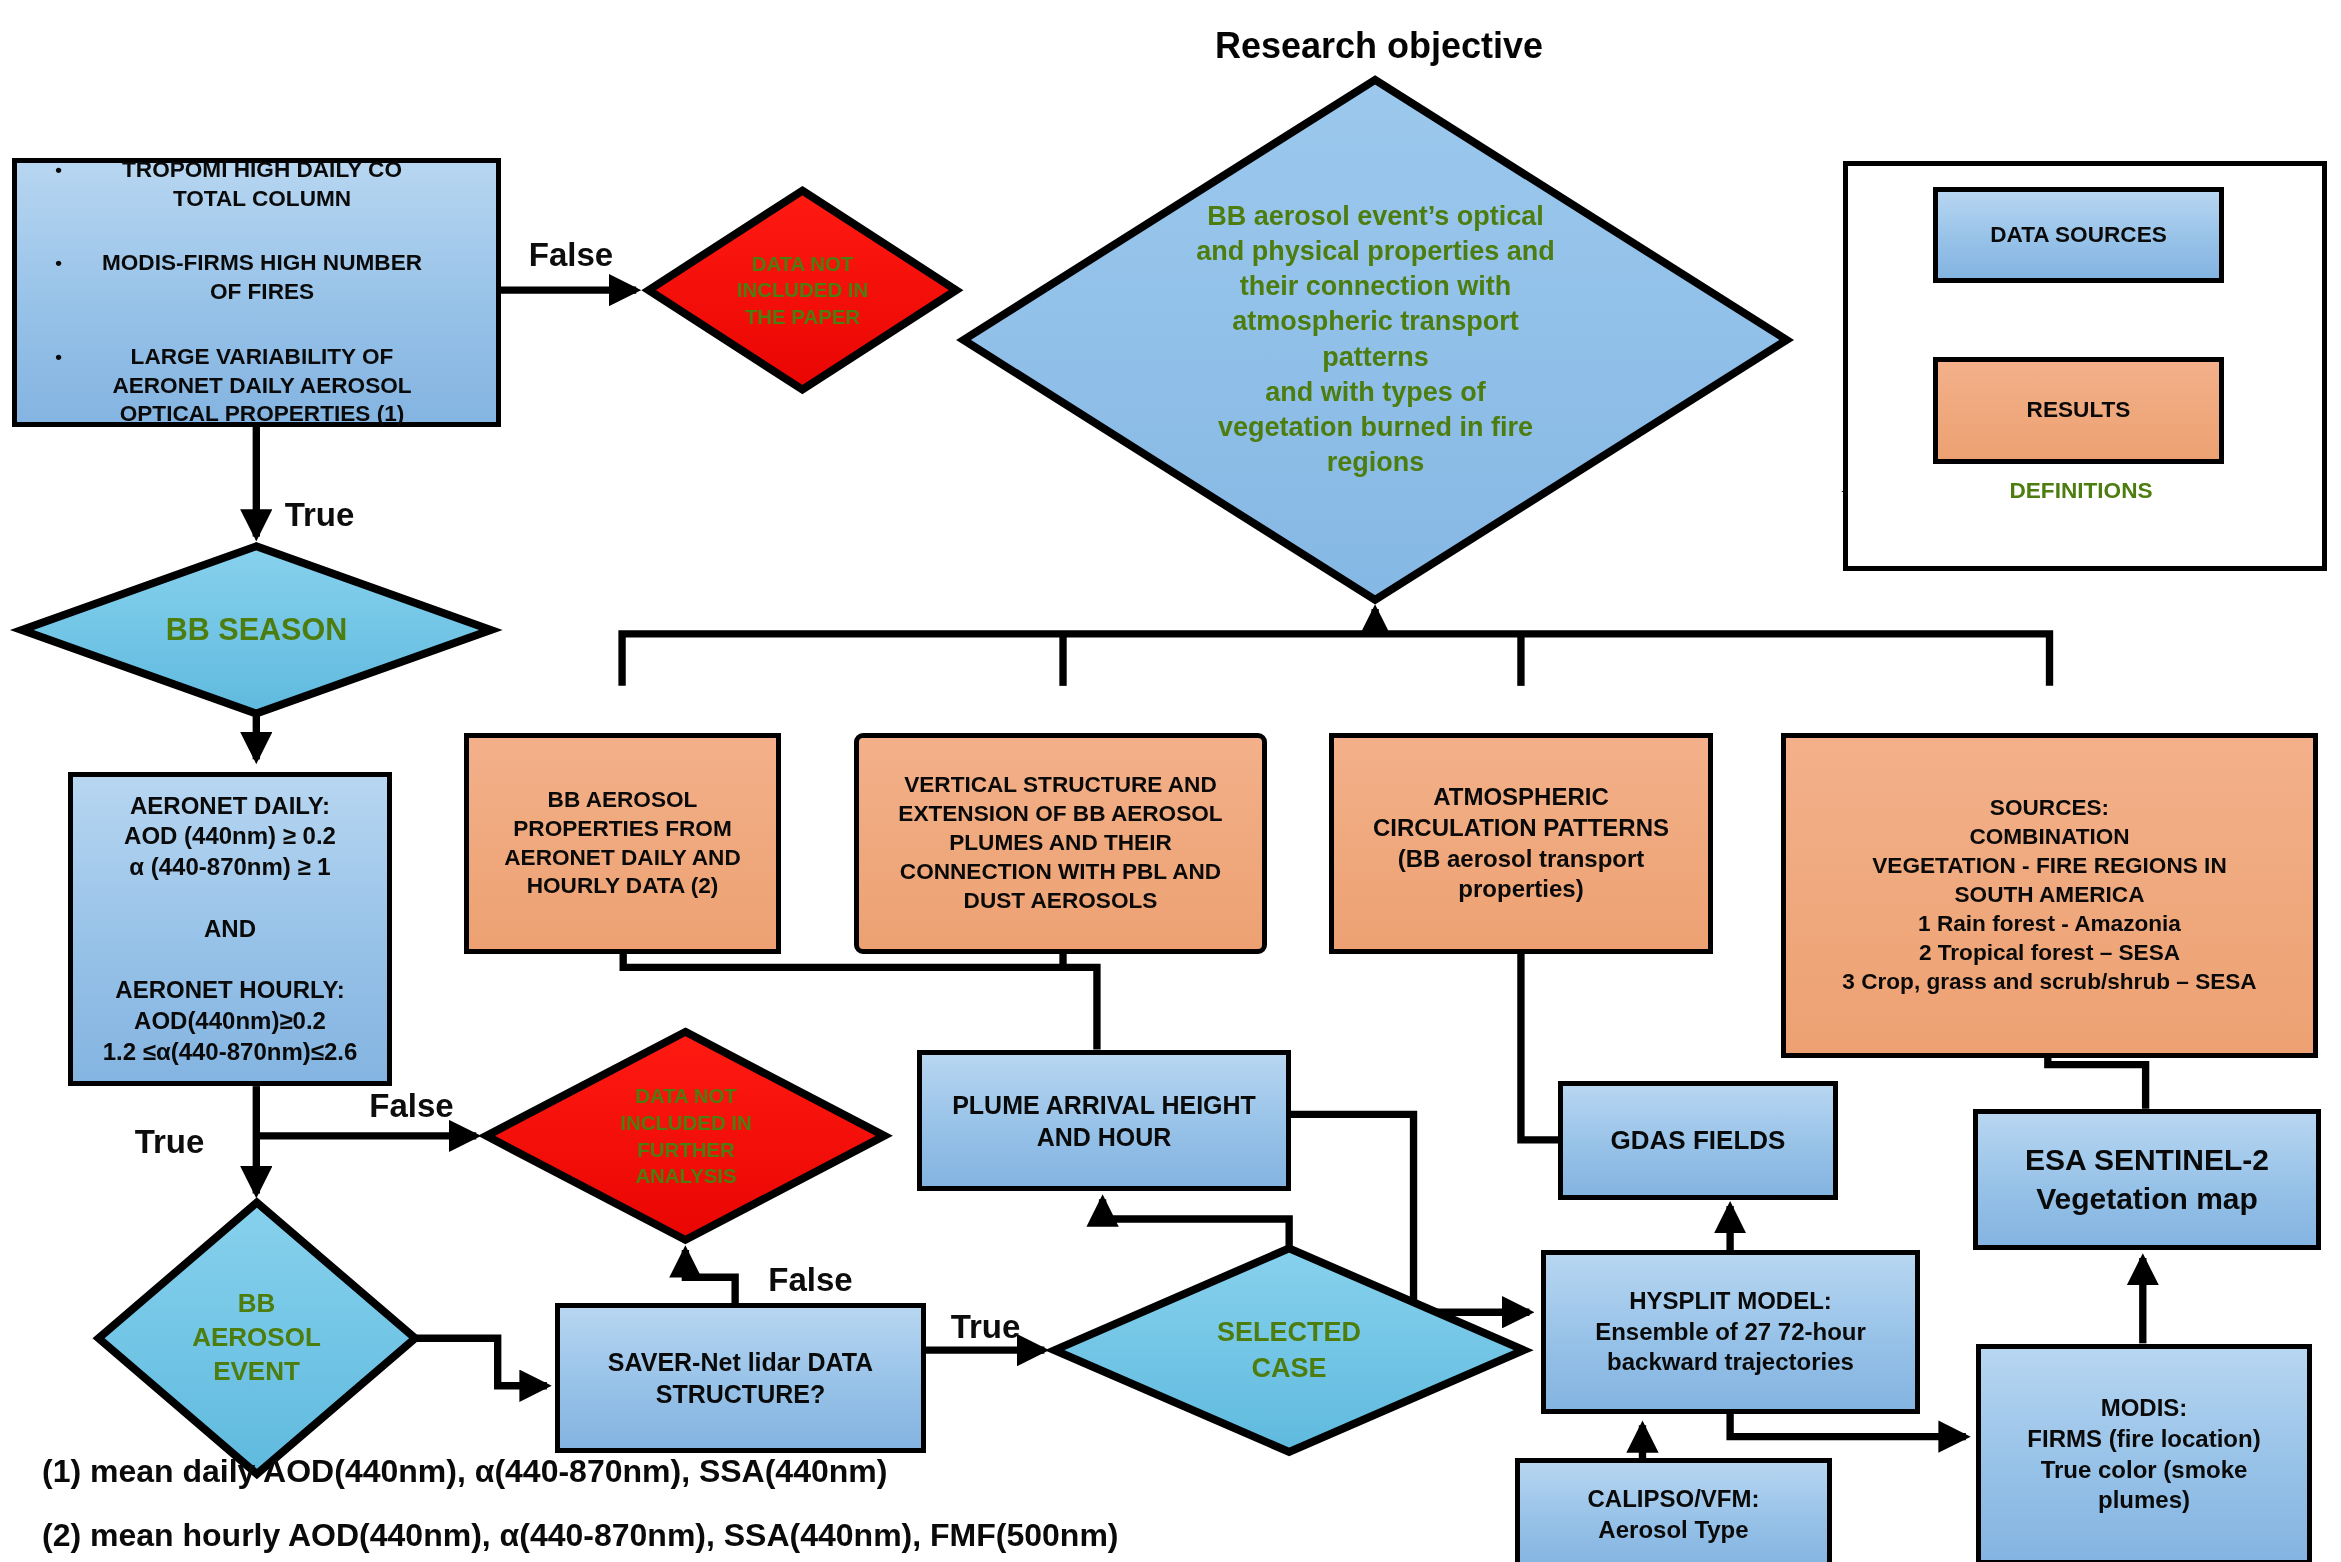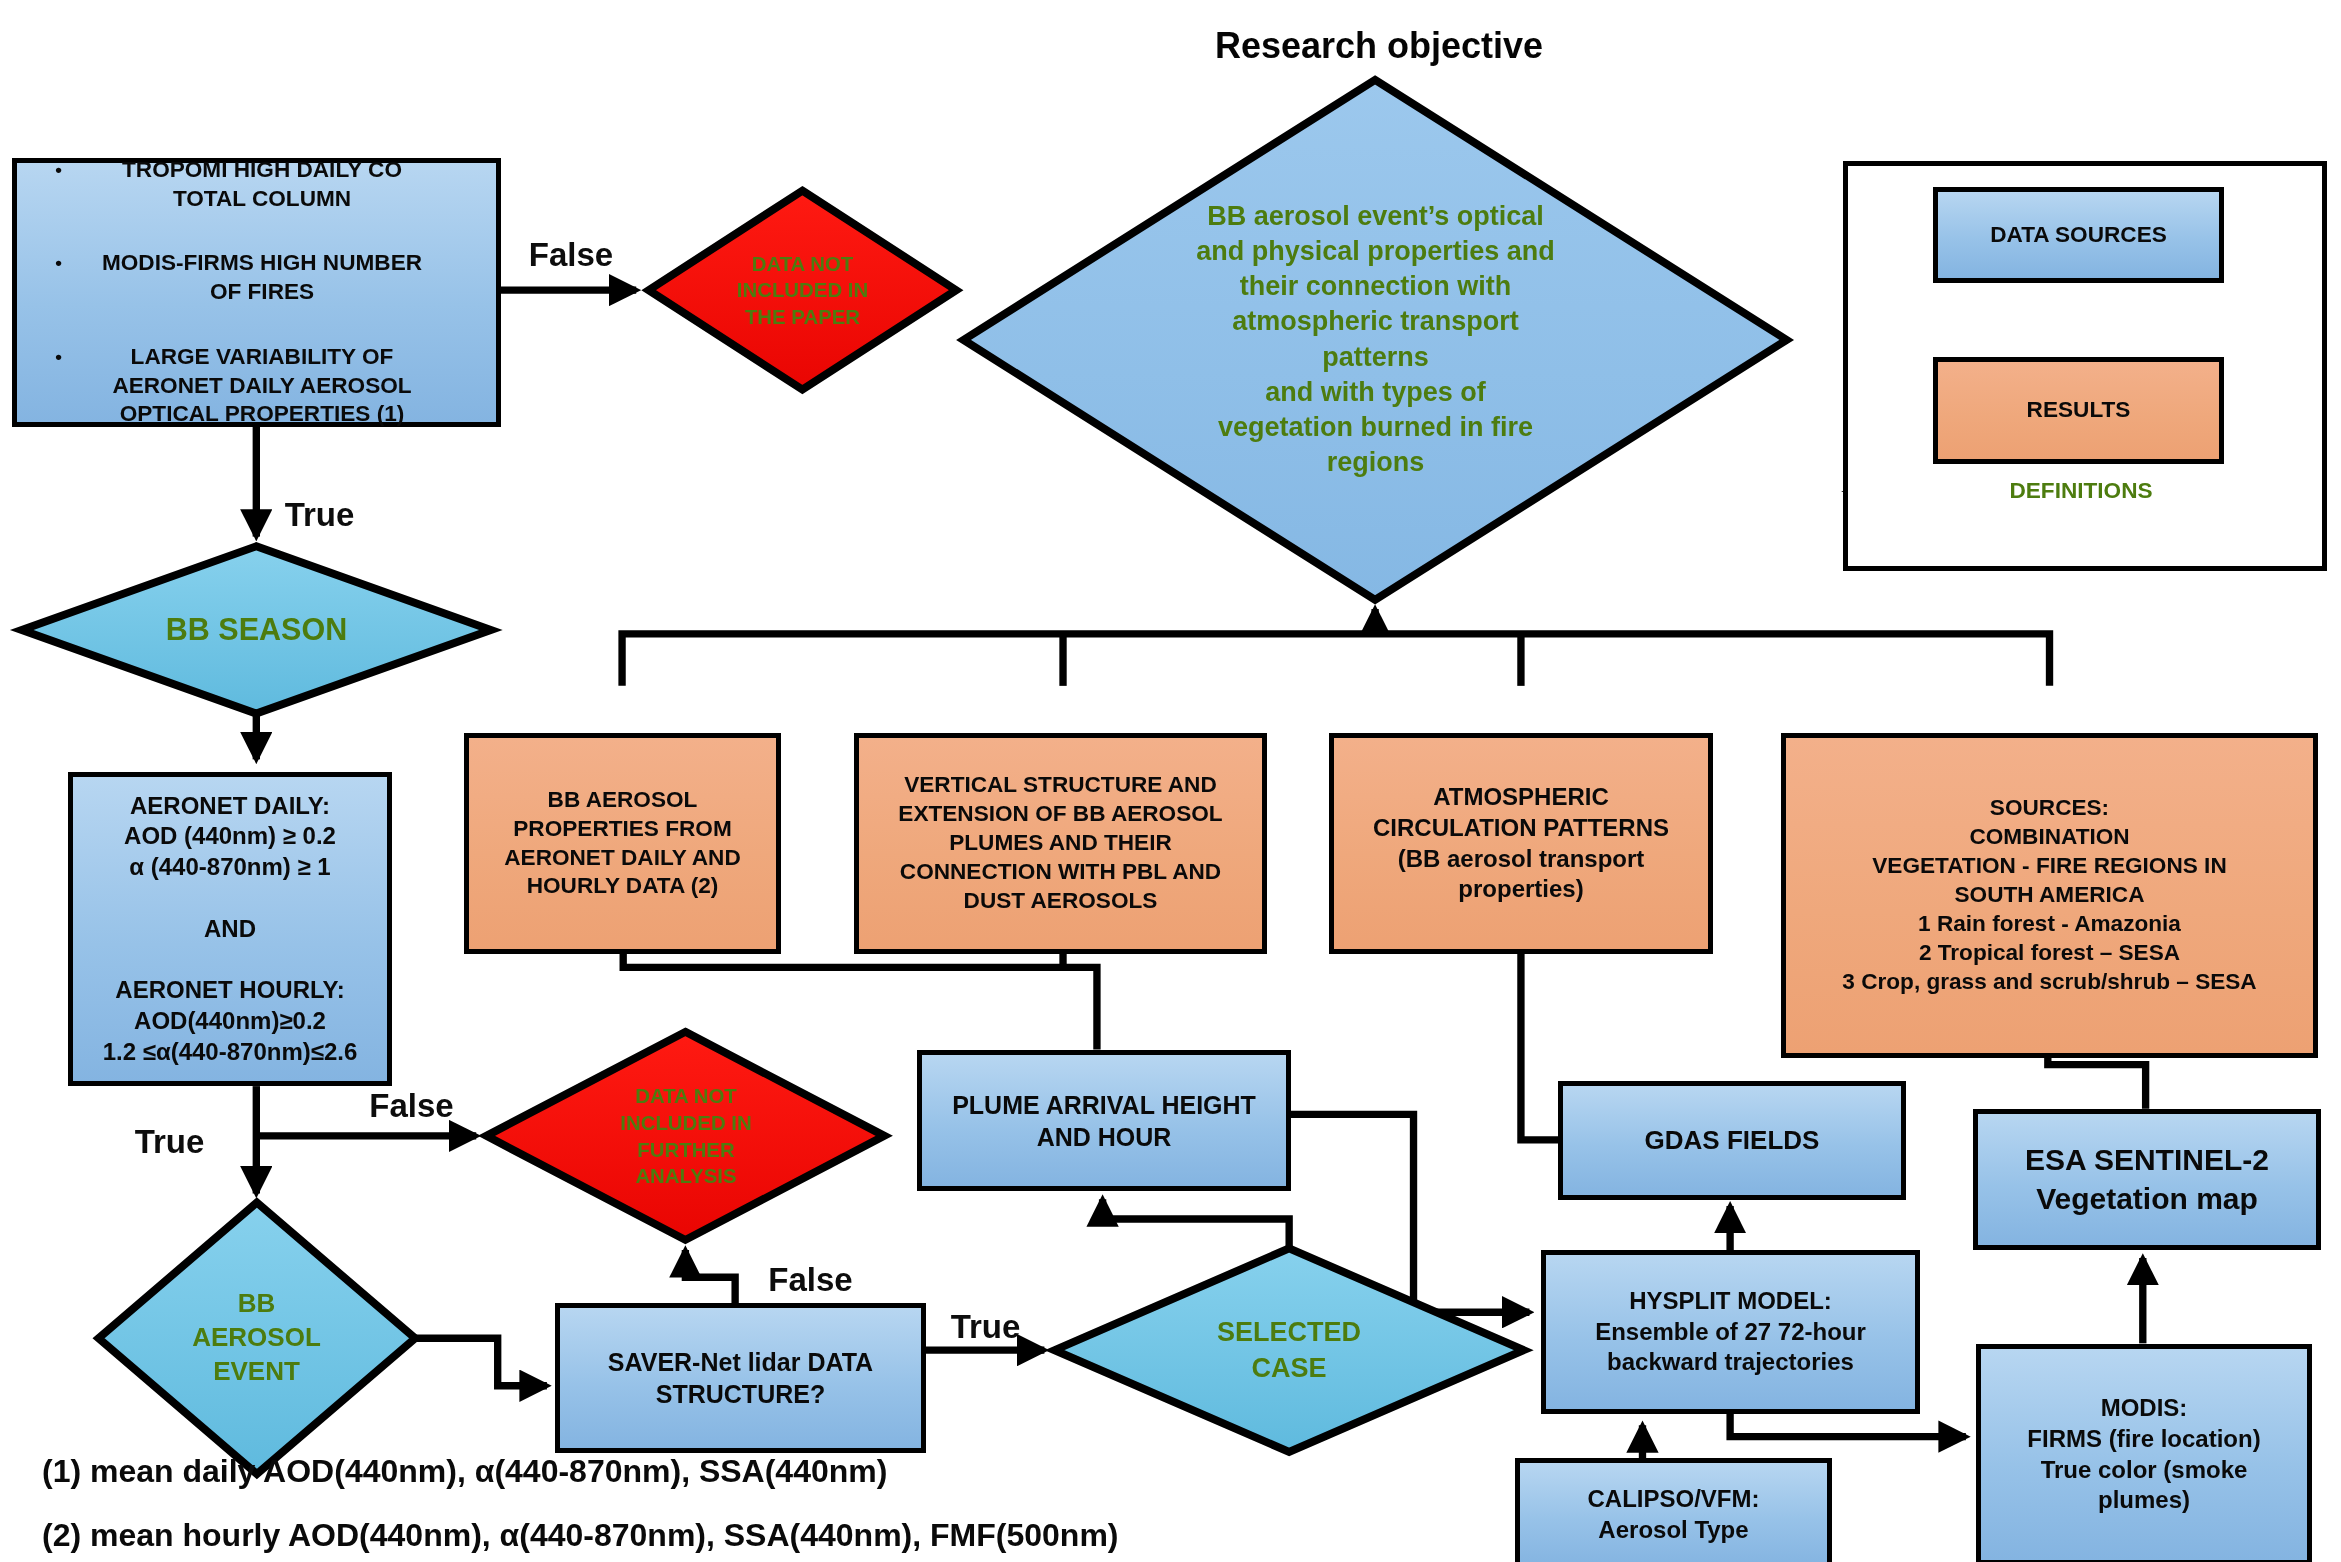--- a/index.html
+++ b/index.html
@@ -129,40 +129,40 @@
 STRUCTURE?</div>
 
   <div class="node rectnode blue" style="left:917px;top:1038px;width:374px;height:141px;font-size:25px;">PLUME ARRIVAL HEIGHT
 AND HOUR</div>
 
   <div class="node rectnode orange" style="left:464px;top:673px;width:317px;height:221px;font-size:22.6px;">BB AEROSOL
 PROPERTIES FROM
 AERONET DAILY AND
 HOURLY DATA (2)</div>
 
-  <div class="node rectnode orange" style="left:854px;top:673px;width:413px;height:221px;font-size:22.6px;">VERTICAL STRUCTURE AND
+  <div class="node rectnode orange" style="left:854px;top:673px;width:413px;height:221px;font-size:22.6px;border-radius:9px;">VERTICAL STRUCTURE AND
 EXTENSION OF BB AEROSOL
 PLUMES AND THEIR
 CONNECTION WITH PBL AND
 DUST AEROSOLS</div>
 
   <div class="node rectnode orange" style="left:1329px;top:673px;width:384px;height:221px;font-size:24px;">ATMOSPHERIC
 CIRCULATION PATTERNS
 (BB aerosol transport
 properties)</div>
 
   <div class="node rectnode orange" style="left:1781px;top:673px;width:537px;height:325px;font-size:22.6px;">SOURCES:
 COMBINATION
 VEGETATION - FIRE REGIONS IN
 SOUTH AMERICA
 1 Rain forest - Amazonia
 2 Tropical forest – SESA
 3 Crop, grass and scrub/shrub – SESA</div>
 
-  <div class="node rectnode blue" style="left:1558px;top:1069px;width:348px;height:119px;font-size:26px;">GDAS FIELDS</div>
+  <div class="node rectnode blue" style="left:1558px;top:1069px;width:280px;height:119px;font-size:26px;">GDAS FIELDS</div>
 
   <div class="node rectnode blue" style="left:1541px;top:1238px;width:379px;height:164px;font-size:24px;">HYSPLIT MODEL:
 Ensemble of 27 72-hour
 backward trajectories</div>
 
   <div class="node rectnode blue" style="left:1973px;top:1097px;width:348px;height:141px;font-size:30px;">ESA SENTINEL-2
 Vegetation map</div>
 
   <div class="node rectnode blue" style="left:1976px;top:1332px;width:336px;height:221px;font-size:24px;">MODIS:
 FIRMS (fire location)

